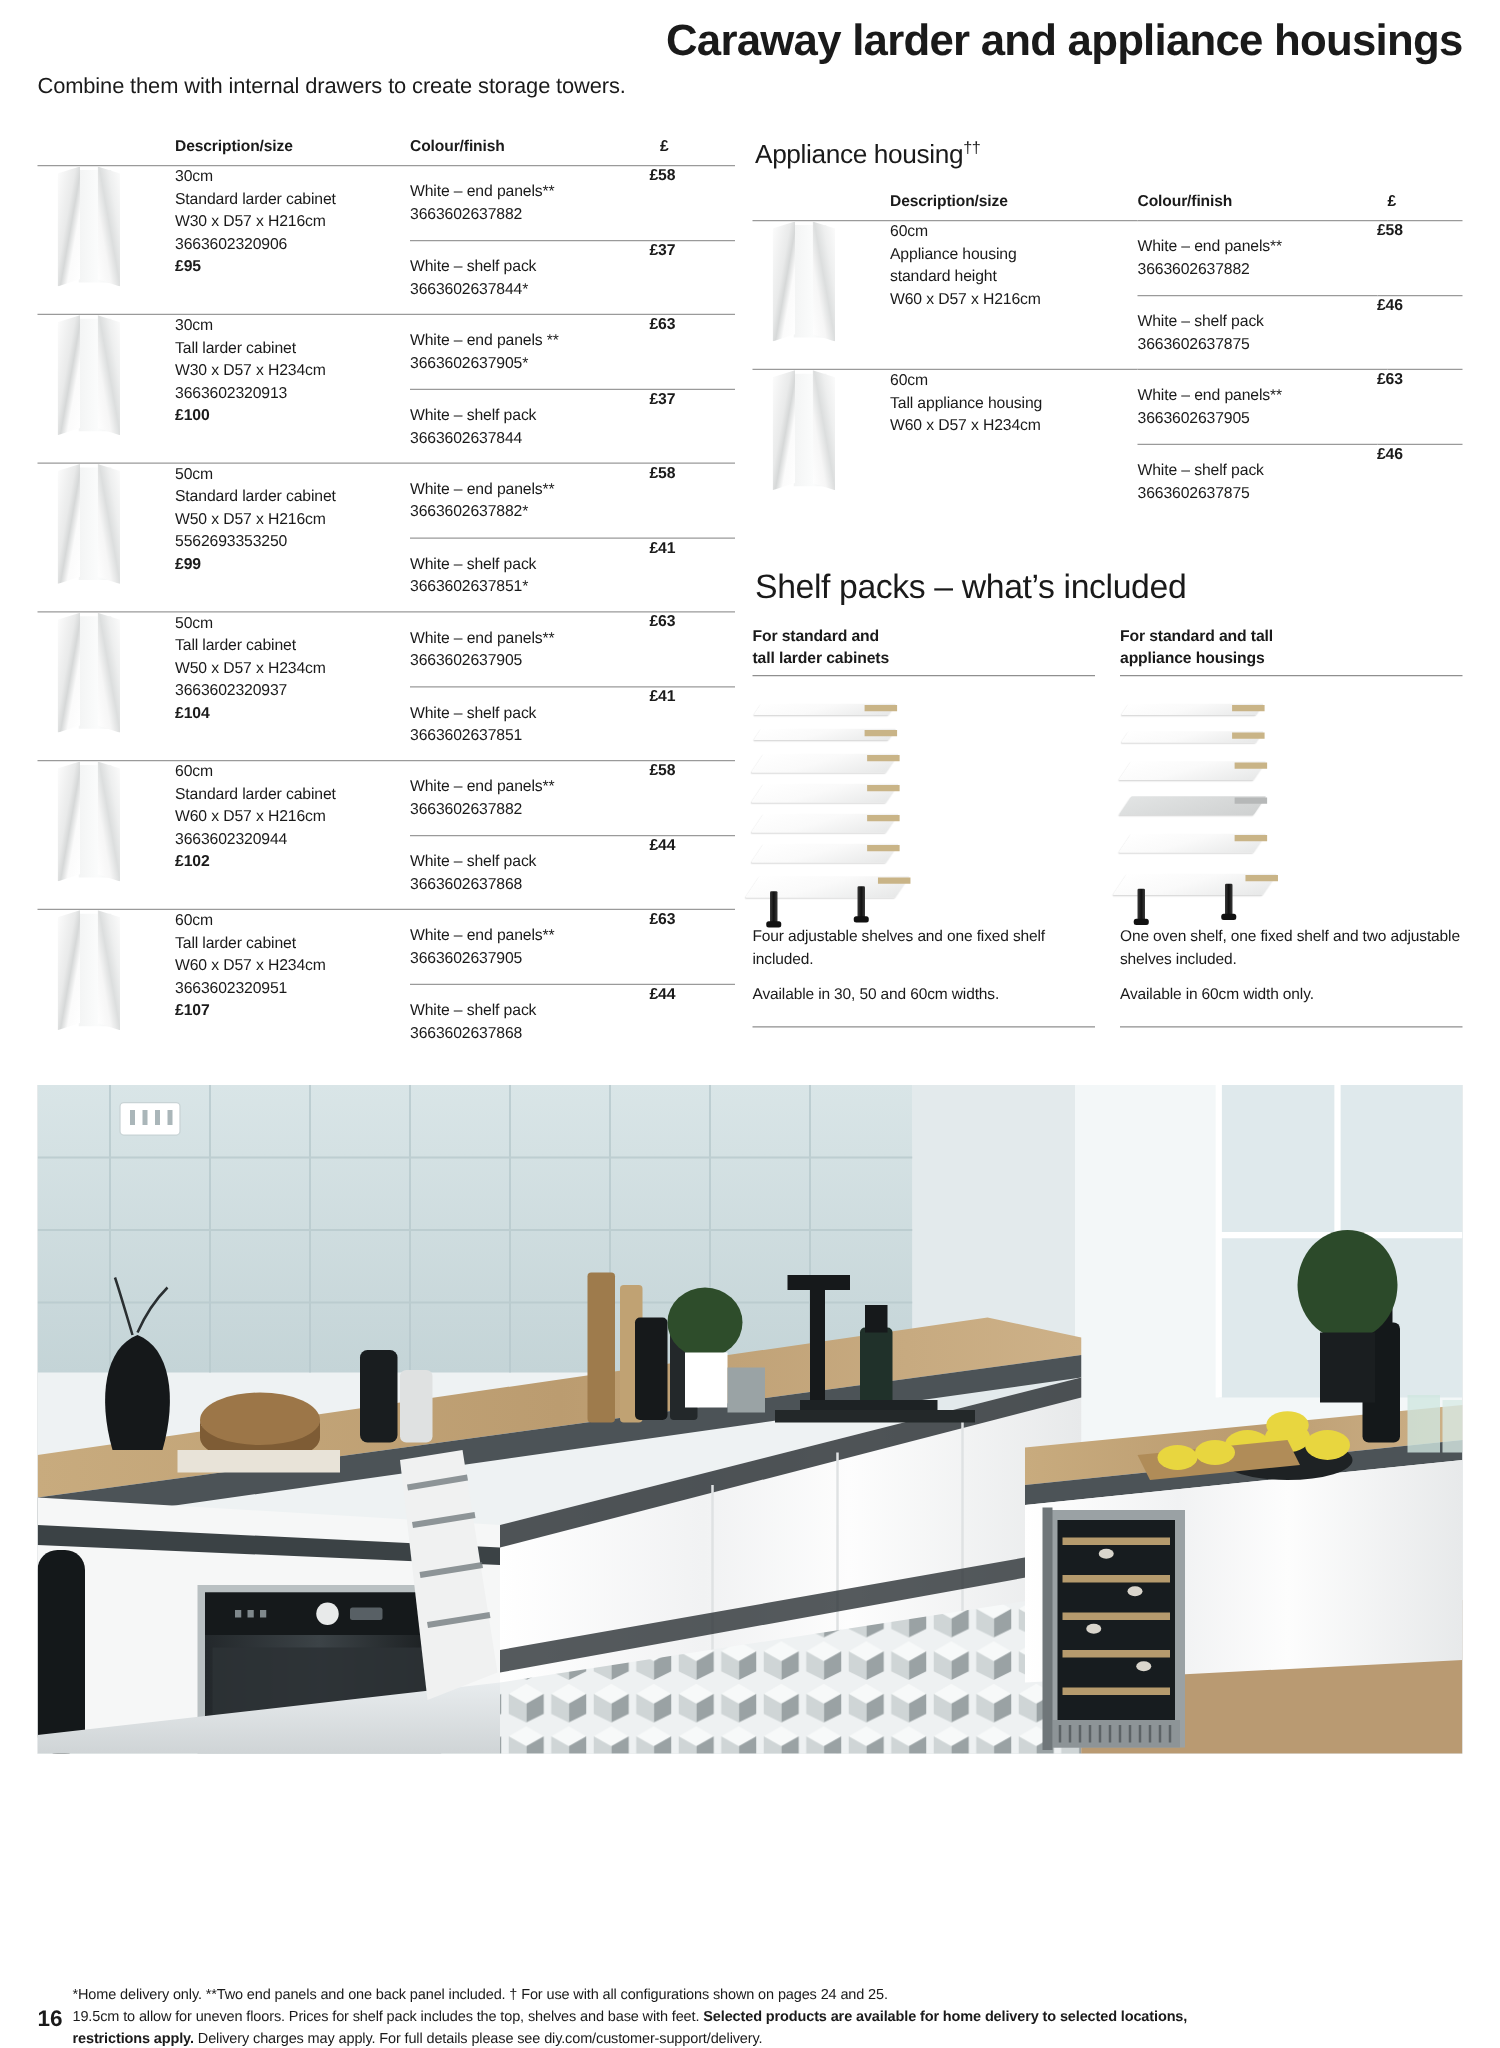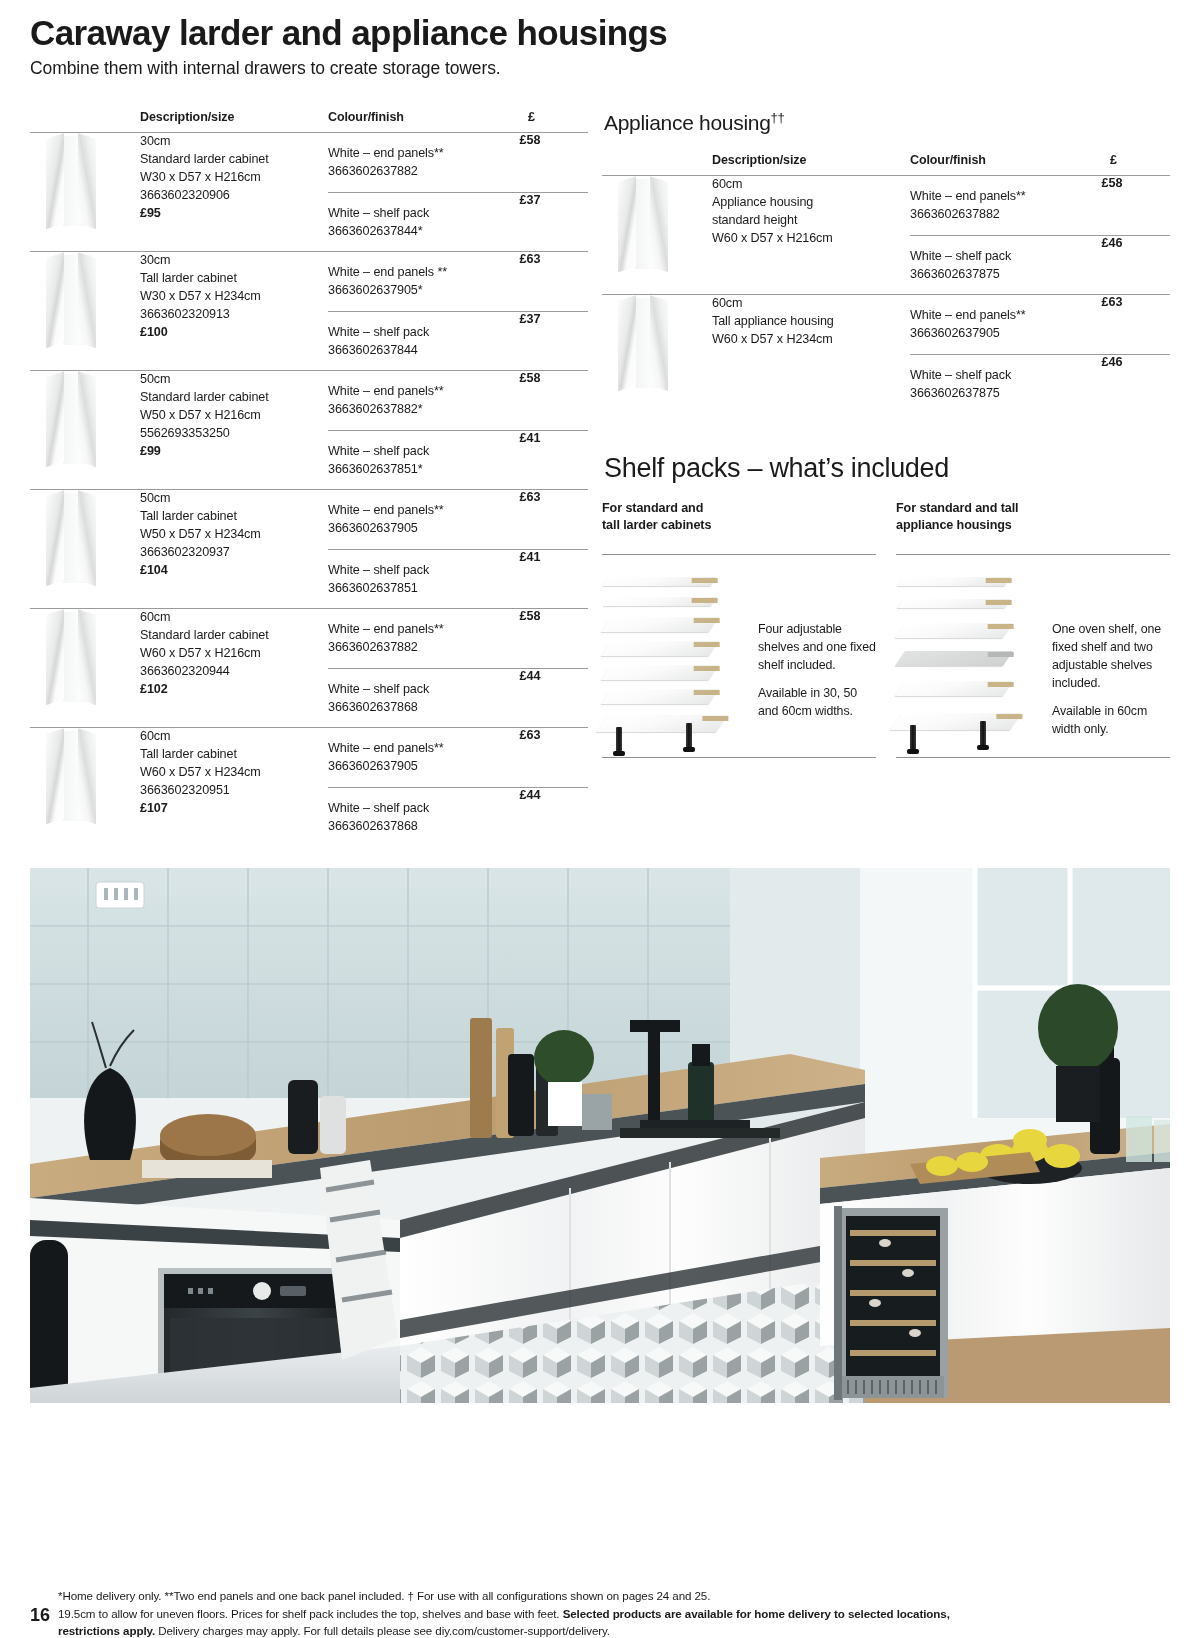--- a/index.html
+++ b/index.html
@@ -11,21 +11,21 @@
     color:#1a1a1a;
     position:relative;
     overflow:hidden;
   }
 
   .page { position:relative; width:1200px; height:1638px; padding:0 30px; }
 
   
   .page-title {
     font-size:35px; font-weight:bold; letter-spacing:-0.6px;
-    margin:14px 0 4px 0; line-height:1.1;
+    margin:14px 0 4px 0; line-height:1.1;text-align:right;
   }
   .page-intro { font-size:17.5px; line-height:1.35; letter-spacing:-0.1px; }
   .page-intro div { white-space:nowrap; }
 
   
   .cols { display:flex; gap:14px; margin-top:30px; }
   .col-left { width:558px; }
   .col-right { width:568px; }
 
   .sec-title {
@@ -72,23 +72,23 @@
   .cab .back { position:absolute; left:19px; right:19px; top:3px; bottom:3px;
     background:linear-gradient(90deg,#f3f4f4,#fbfcfc 60%,#f0f1f1); }
 
   
   .shelf-section { margin-top:40px; }
   .shelf-head { font-size:27px; letter-spacing:-0.3px; margin:0 0 16px 2px; }
   .shelf-cols { display:flex; gap:20px; }
   .shelf-col { width:274px; }
   .shelf-col .sc-title {
     font-size:12.6px; font-weight:bold; line-height:1.35; letter-spacing:-0.1px;
-    padding-bottom:20px; border-bottom:1.3px solid #8f8f8f; min-height:36px;
+    padding-bottom:5px; border-bottom:1.3px solid #8f8f8f; min-height:36px;
   }
-  .shelf-body { display:flex; gap:24px; padding-top:16px; }
+  .shelf-body { display:flex; gap:2px; padding-top:16px;flex-direction:column; }
   .shelf-art { position:relative; width:132px; height:180px; flex:0 0 132px; }
   .shelf-txt { font-size:12.4px; line-height:1.45; letter-spacing:-0.1px; padding-top:50px; }
   .shelf-txt p { margin:0 0 10px 0; }
   .shelf-under { border-bottom:1.3px solid #8f8f8f; margin-top:6px; }
 
   
   .board { position:absolute; left:4px; width:108px; height:15px;
     background:linear-gradient(160deg,#ffffff 0%,#fafafa 45%,#e7e8e8 100%);
     transform:skewX(-34deg) ;
     border-radius:1px;

